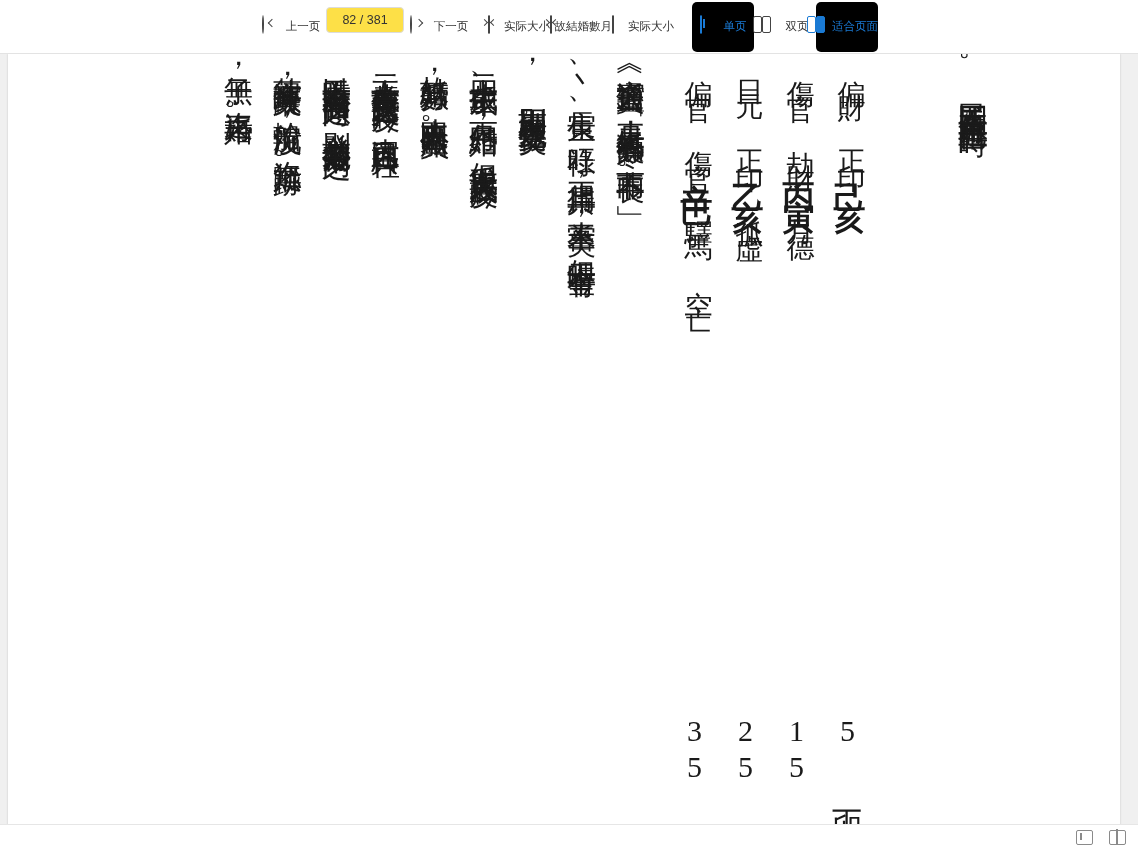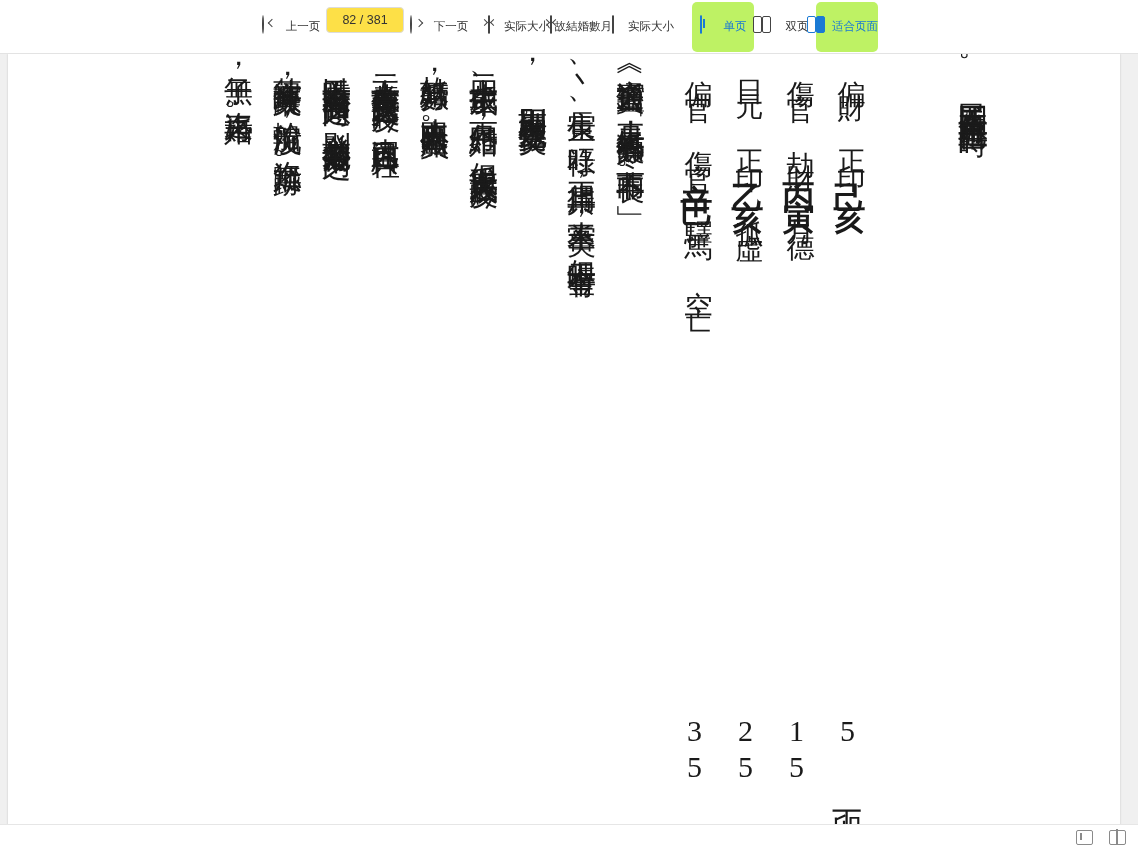--- a/index.html
+++ b/index.html
@@ -34,21 +34,21 @@
     cursor: pointer;
     border-radius: 5px;
     user-select: none;
   }
   .tb-item .tb-label {
     font-size: 11.5px;
     color: #333333;
     line-height: 13px;
     white-space: nowrap;
   }
-  .tb-item.active { background: #bef264; }
+  .tb-item.active { background: #000000; }
   .tb-item.active .tb-label { color: #1a7ad4; }
   .tb-icon { width: 22px; height: 22px; position: relative; }
 
   
   #page-indicator {
     width: 78px; height: 26px;
     border: 1px solid #dcdcdc;
     border-radius: 4px;
     background: #fde047;
     display: flex;

